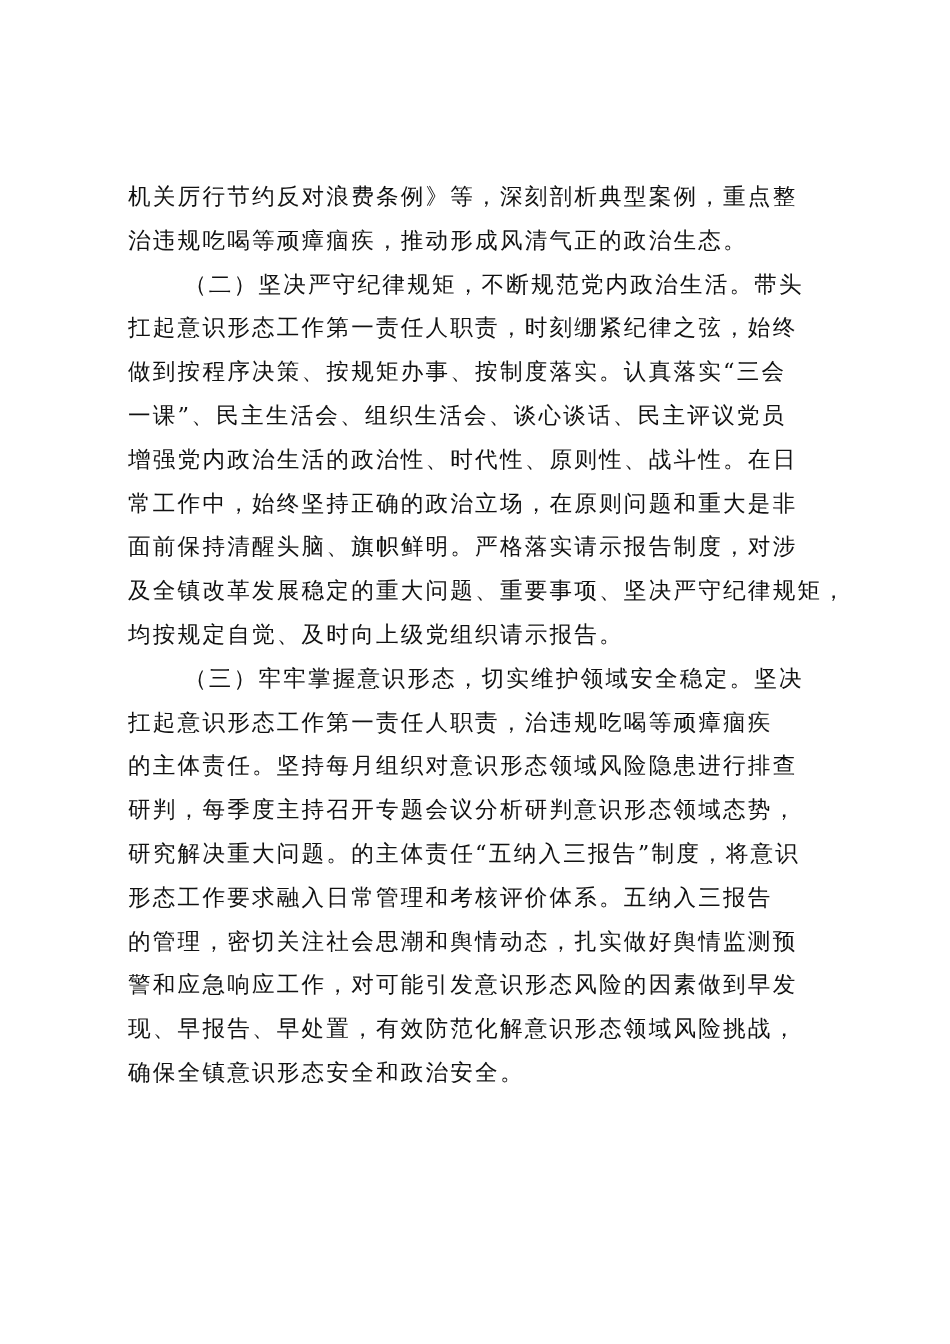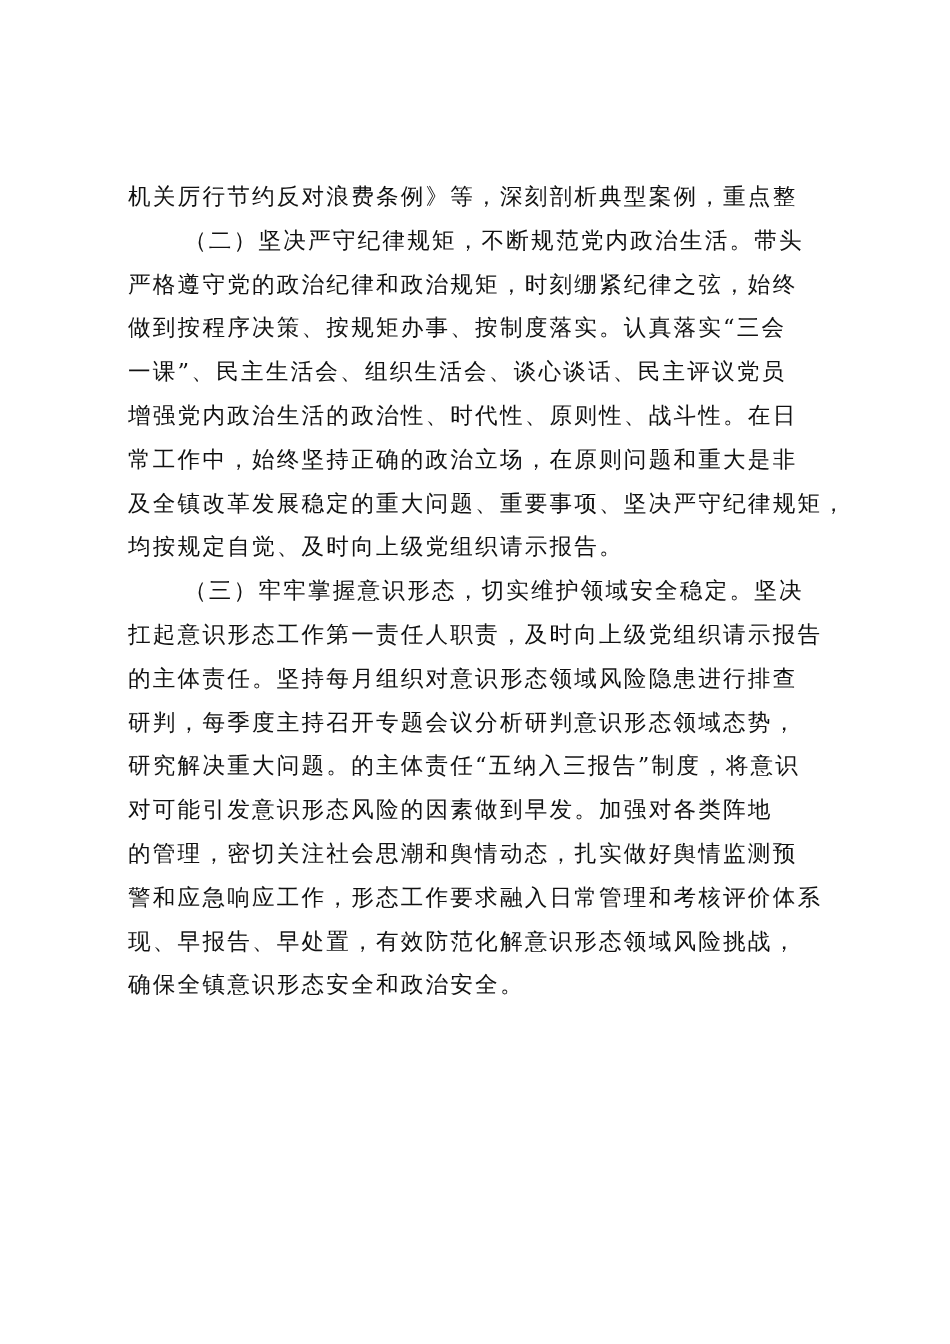--- a/index.html
+++ b/index.html
@@ -44,40 +44,42 @@
     }
   </style>
 </head>
 <body>
 
 <div class="page">
   <div class="text-block">
 
     <div>
       <div class="line">机关厉行节约反对浪费条例》等，深刻剖析典型案例，重点整</div>
+      <div class="line">治违规吃喝等顽瘴痼疾，推动形成风清气正的政治生态。</div>
     </div>
 
     <div>
       <div class="line indent"><span class="bold">（二）坚决严守纪律规矩，不断规范党内政治生活。</span><span>带头</span></div>
-      <div class="line">严格遵守党的政治纪律和政治规矩，时刻绷紧纪律之弦，始终</div>
+      <div class="line">扛起意识形态工作第一责任人职责，时刻绷紧纪律之弦，始终</div>
       <div class="line">做到按程序决策、按规矩办事、按制度落实。认真落实“三会</div>
       <div class="line">一课”、民主生活会、组织生活会、谈心谈话、民主评议党员</div>
       <div class="line">增强党内政治生活的政治性、时代性、原则性、战斗性。在日</div>
       <div class="line">常工作中，始终坚持正确的政治立场，在原则问题和重大是非</div>
+      <div class="line">面前保持清醒头脑、旗帜鲜明。严格落实请示报告制度，对涉</div>
       <div class="line">及全镇改革发展稳定的重大问题、重要事项、坚决严守纪律规矩，</div>
       <div class="line">均按规定自觉、及时向上级党组织请示报告。</div>
     </div>
 
     <div>
       <div class="line indent"><span class="bold">（三）牢牢掌握意识形态，切实维护领域安全稳定。</span><span>坚决</span></div>
-      <div class="line">扛起意识形态工作第一责任人职责，及时向上级党组织请示报告</div>
+      <div class="line">扛起意识形态工作第一责任人职责，治违规吃喝等顽瘴痼疾</div>
       <div class="line">的主体责任。坚持每月组织对意识形态领域风险隐患进行排查</div>
       <div class="line">研判，每季度主持召开专题会议分析研判意识形态领域态势，</div>
       <div class="line">研究解决重大问题。的主体责任“五纳入三报告”制度，将意识</div>
-      <div class="line">对可能引发意识形态风险的因素做到早发。加强对各类阵地</div>
+      <div class="line">形态工作要求融入日常管理和考核评价体系。五纳入三报告</div>
       <div class="line">的管理，密切关注社会思潮和舆情动态，扎实做好舆情监测预</div>
-      <div class="line">警和应急响应工作，形态工作要求融入日常管理和考核评价体系</div>
+      <div class="line">警和应急响应工作，对可能引发意识形态风险的因素做到早发</div>
       <div class="line">现、早报告、早处置，有效防范化解意识形态领域风险挑战，</div>
       <div class="line">确保全镇意识形态安全和政治安全。</div>
     </div>
 
   </div>
 </div>
 
 </body></html>

